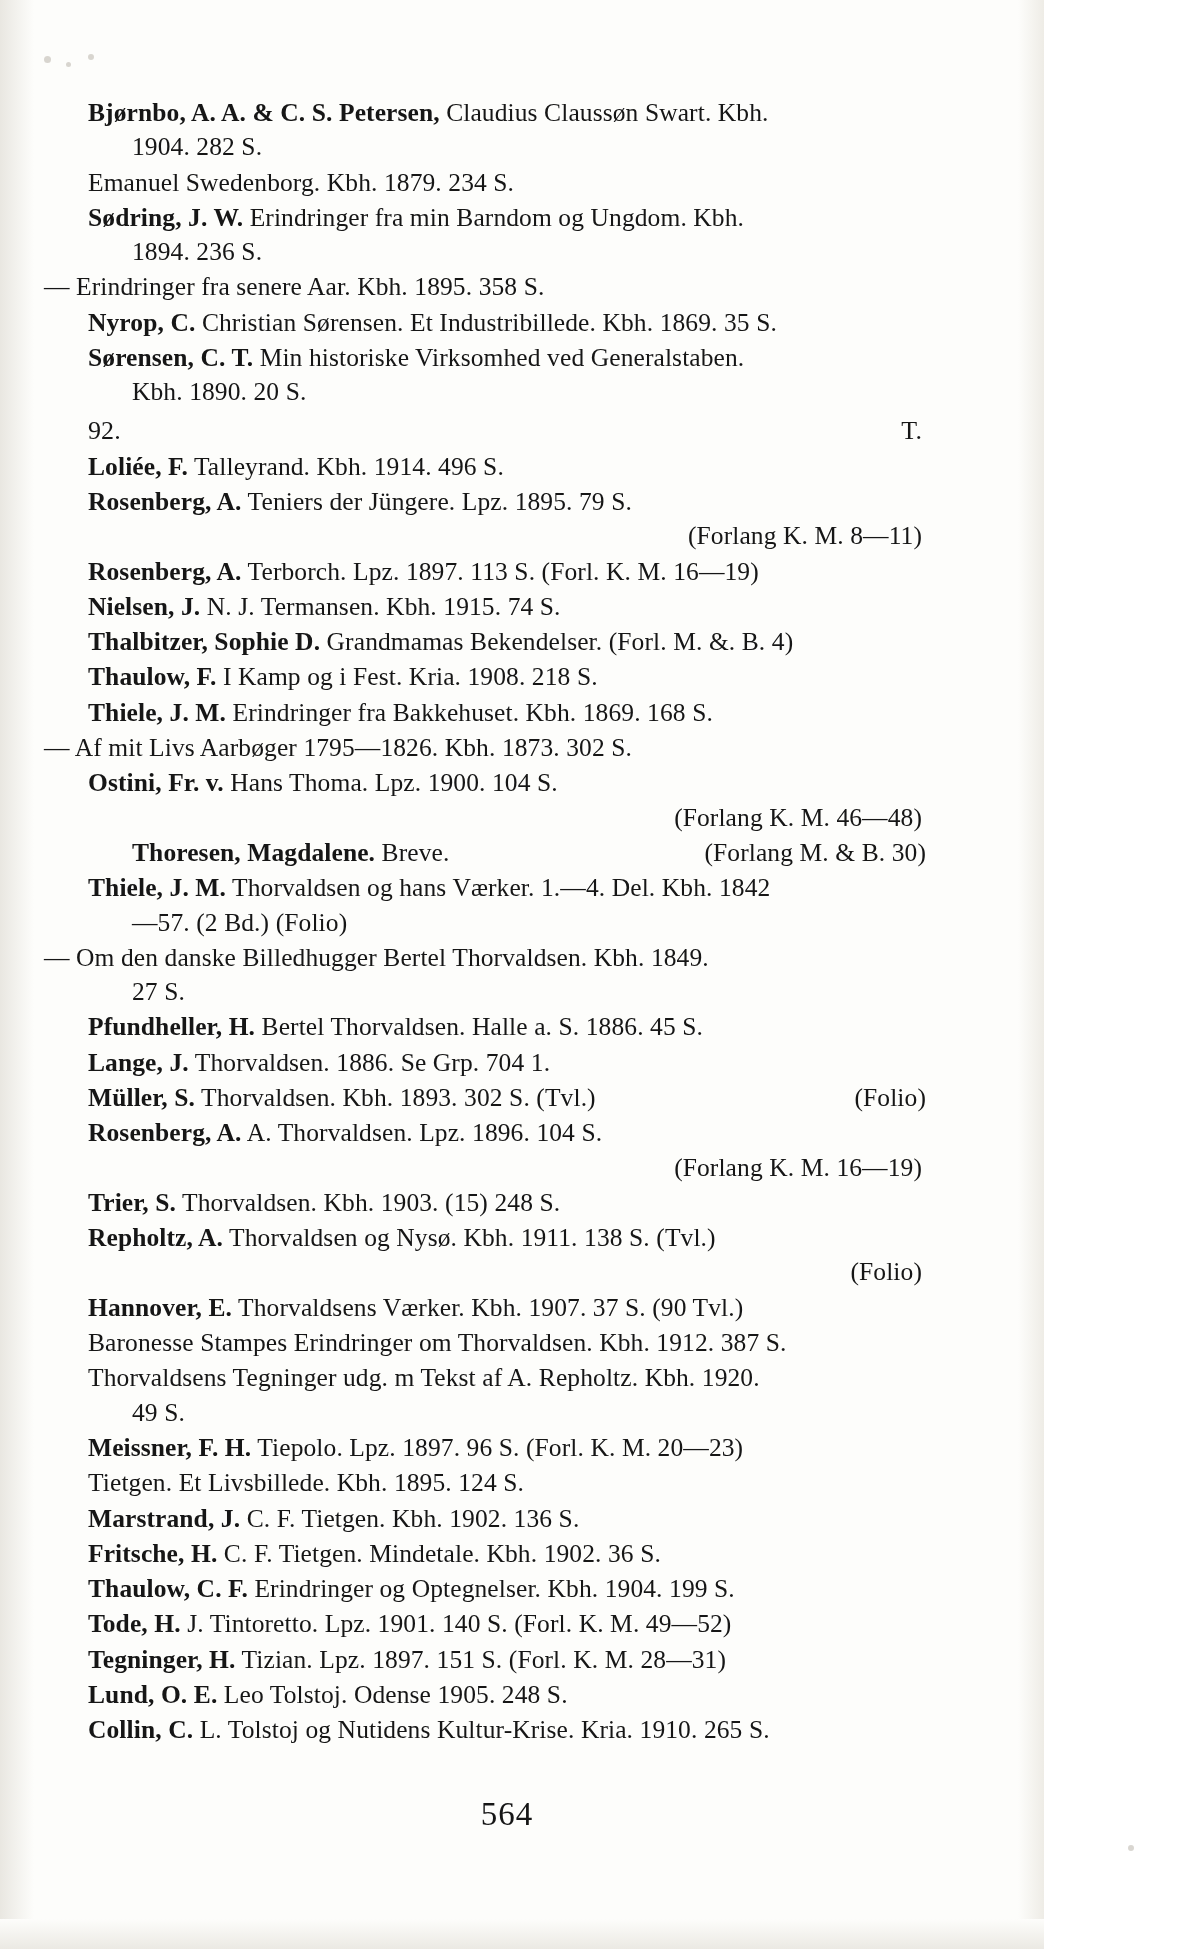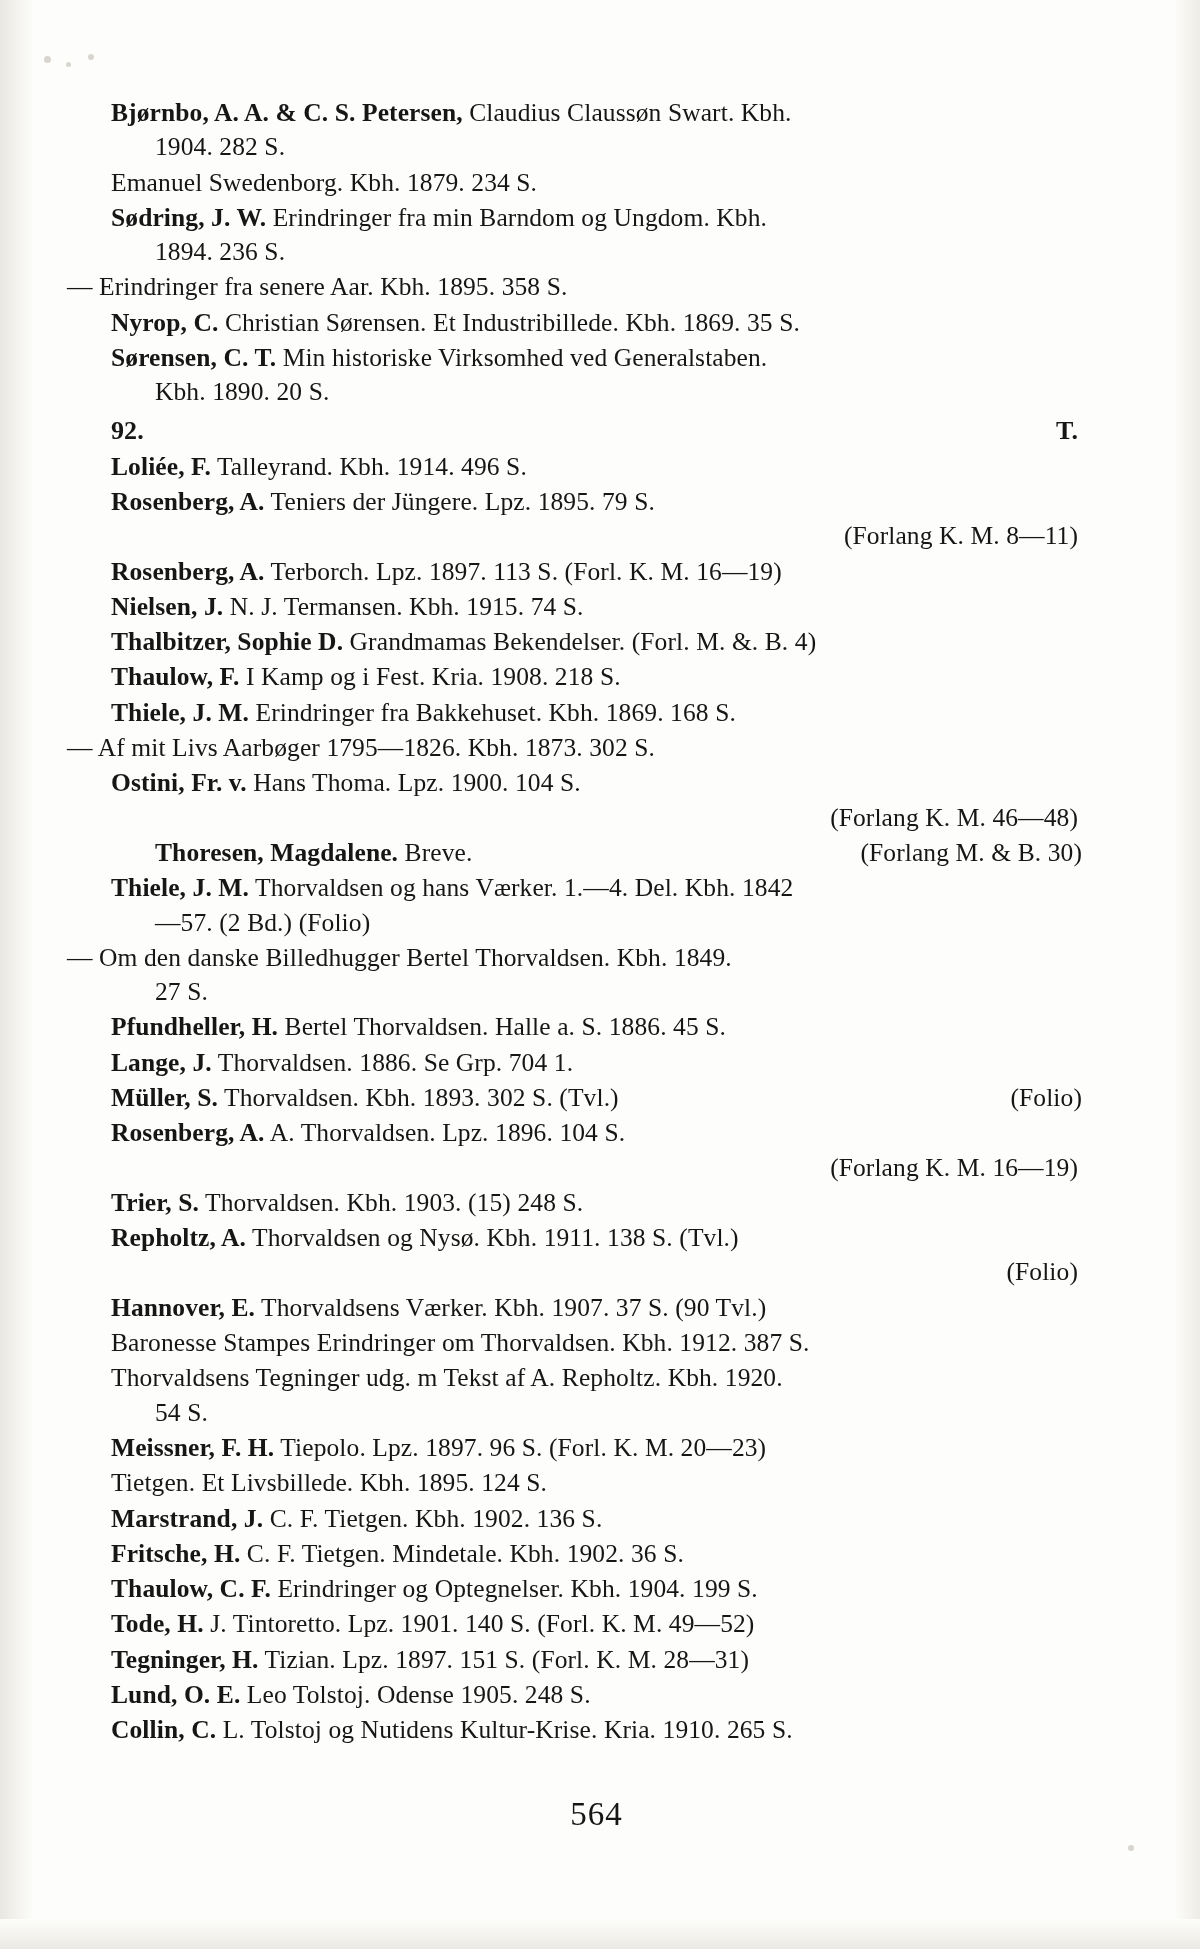--- a/index.html
+++ b/index.html
@@ -9,24 +9,24 @@
   }
   body {
     width: 1200px;
     min-height: 1949px;
     font-family: "Liberation Serif", serif;
     color: #161616;
     position: relative;
   }
   .page {
     position: relative;
-    width: 1200px;
+    width: 1044px;
     min-height: 1949px;
     box-sizing: border-box;
-    padding: 96px 118px 40px 111px;
+    padding: 96px 118px 40px 88px;
     background: #fdfdfb;
   }
   
   .scan-edge-left {
     position: absolute;
     left: 0; top: 0; bottom: 0;
     width: 34px;
     background: linear-gradient(to right, #e9e7e1, #fdfdfb);
     pointer-events: none;
   }
@@ -72,21 +72,21 @@
   .bold {
     font-weight: bold;
   }
   .dash {
     margin-left: -44px;
   }
   .section-marker {
     display: flex;
     justify-content: space-between;
     align-items: center;
-    font-weight: bold;
+    font-weight: normal;
     margin: 4px 0 1px 0;
     padding-right: 4px;
   }
   .section-marker .num { font-size: 26px; }
   .section-marker .letter { font-size: 26px; }
   .pagenum {
     text-align: center;
     font-size: 33px;
     margin-top: 48px;
     letter-spacing: 1px;
@@ -239,21 +239,21 @@
     <div class="entry">
       <span class="l1"><span class="bold">Hannover, E.</span><span> Thorvaldsens Værker. Kbh. 1907. 37 S. (90 Tvl.)</span></span>
     </div>
 
     <div class="entry">
       <span class="l1"><span>Baronesse Stampes Erindringer om Thorvaldsen. Kbh. 1912. 387 S.</span></span>
     </div>
 
     <div class="entry">
       <span class="l1"><span>Thorvaldsens Tegninger udg. m Tekst af A. Repholtz. Kbh. 1920.</span></span>
-      <span class="cont">54 S.</span>
+      <span class="cont">49 S.</span>
     </div>
 
     <div class="entry">
       <span class="l1"><span class="bold">Meissner, F. H.</span><span> Tiepolo. Lpz. 1897. 96 S.  (Forl. K. M. 20—23)</span></span>
     </div>
 
     <div class="entry">
       <span class="l1"><span>Tietgen. Et Livsbillede. Kbh. 1895. 124 S.</span></span>
     </div>
 

